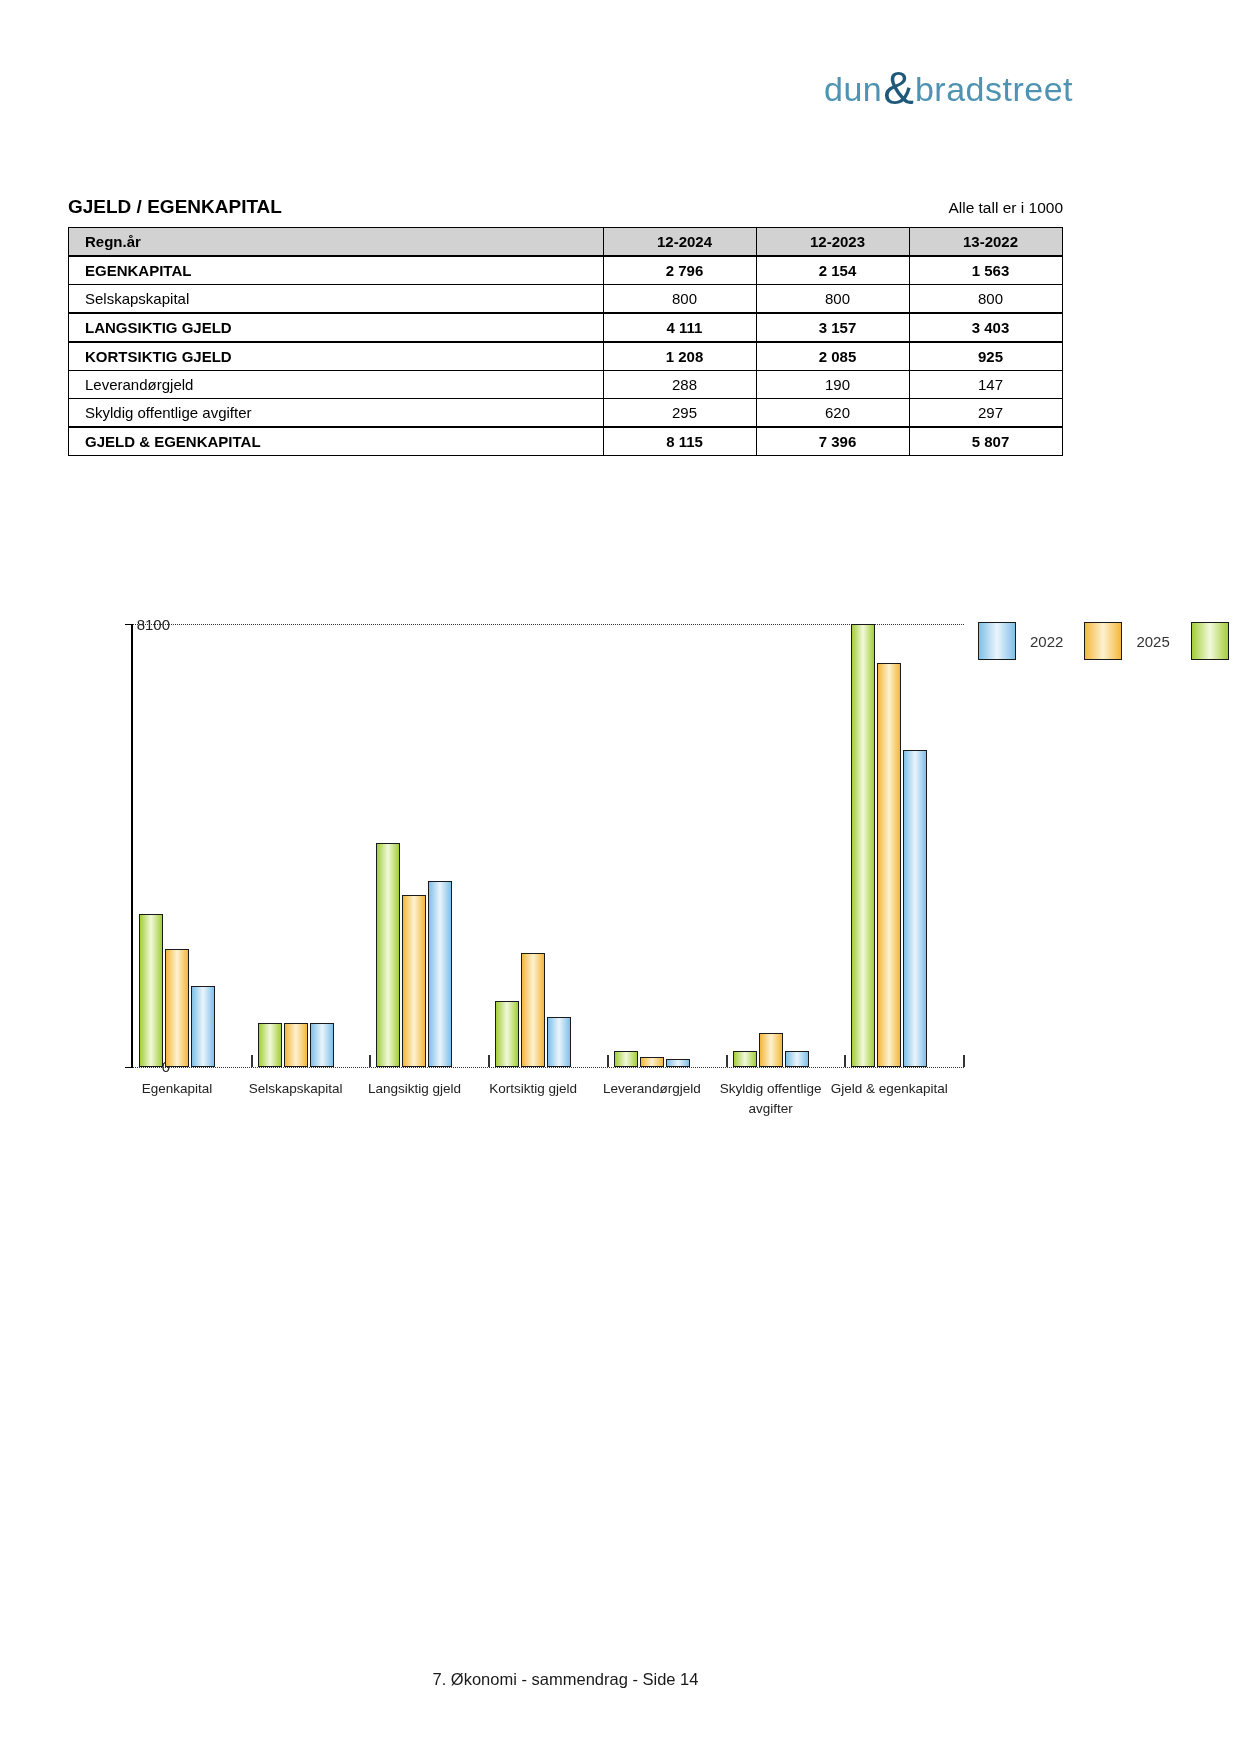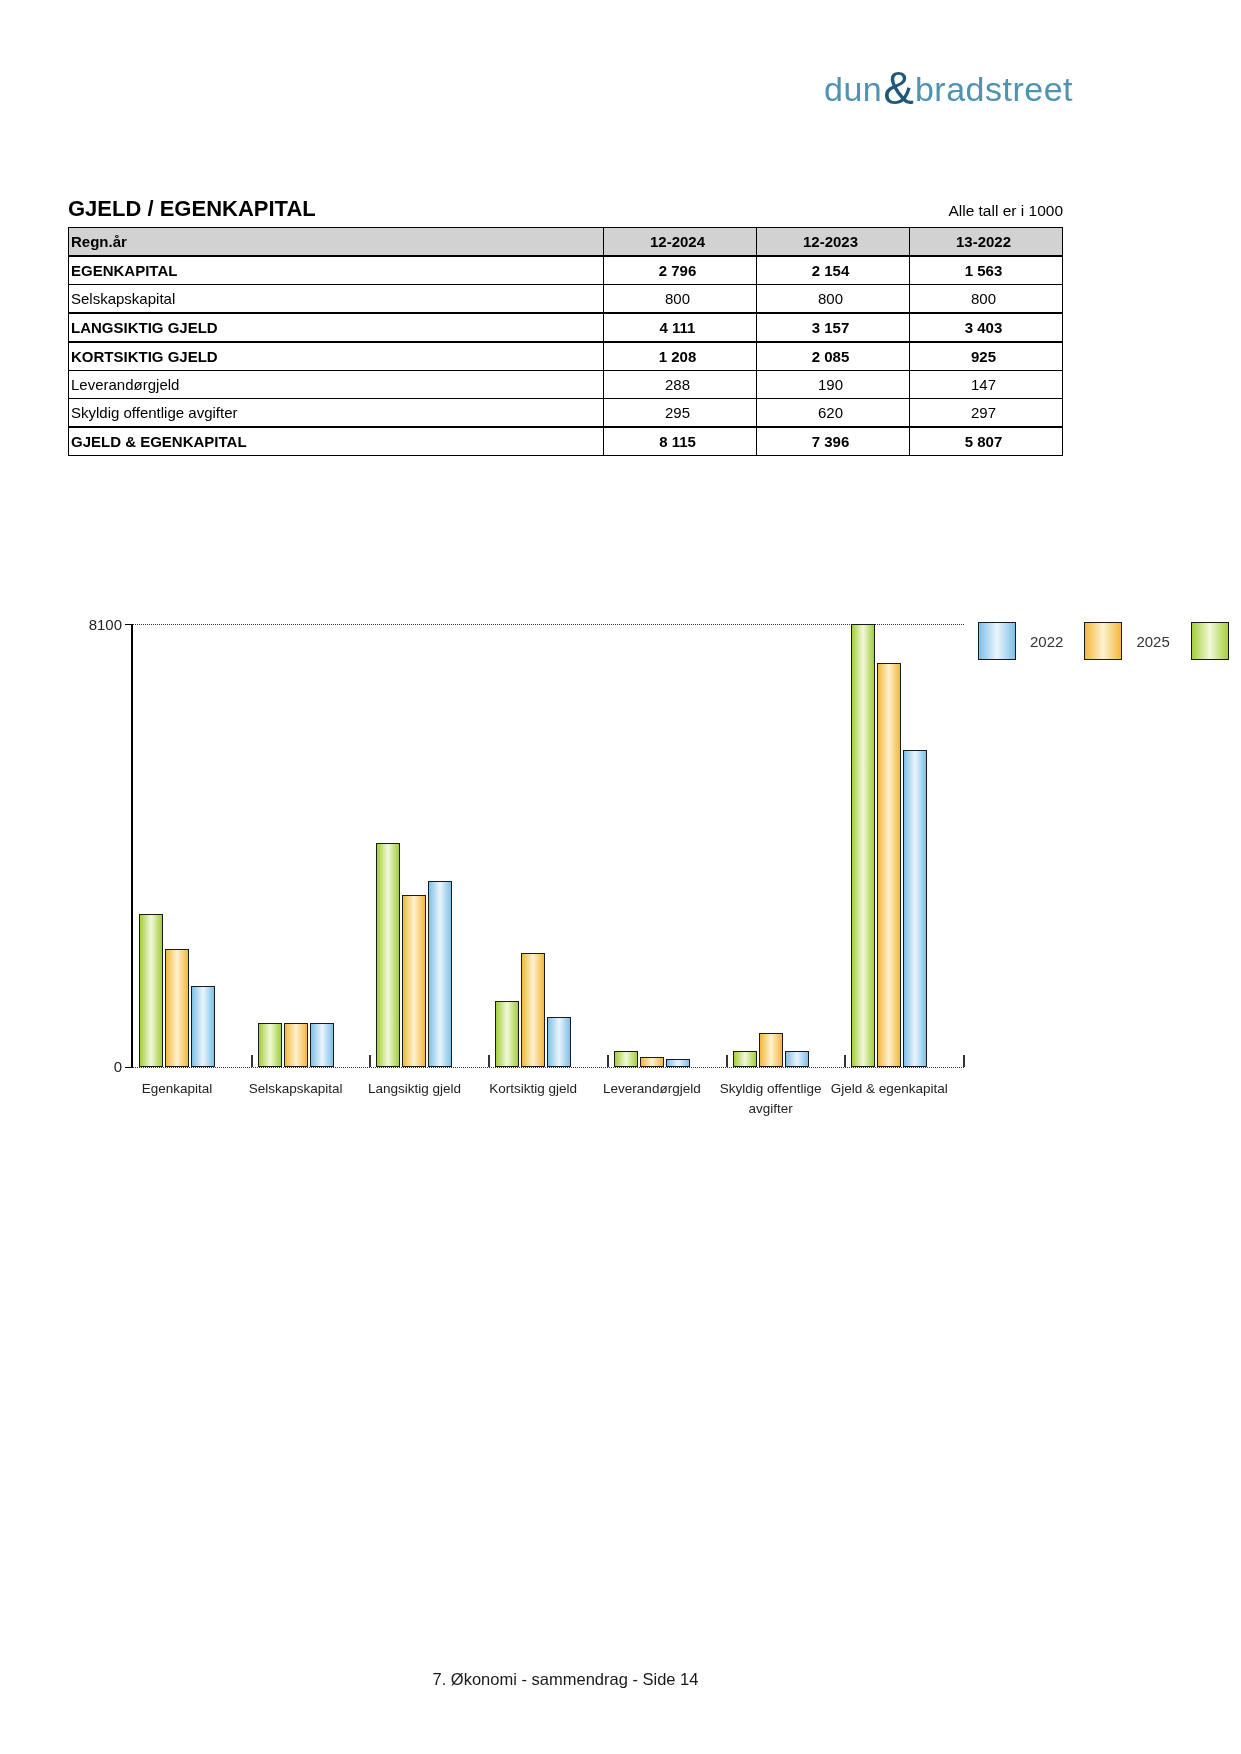--- a/index.html
+++ b/index.html
@@ -13,41 +13,41 @@
   }
 
   
   .logo { position:absolute; top:70px; left:824px; display:flex; align-items:baseline; }
   .logo .word { font-size:34px; letter-spacing:0.5px; color:#4E93B2; font-weight:400; }
   .logo .amp  { font-size:46px; color:#1F5878; font-weight:400; line-height:0; margin:0 1px; position:relative; top:3px; }
 
   
   .doc-header { position:absolute; top:196px; left:68px; width:995px;
     display:flex; justify-content:space-between; align-items:baseline; }
-  .doc-title { font-size:22px; font-weight:bold; }
+  .doc-title { font-size:19px; font-weight:bold; }
   .doc-note  { font-size:15.5px; }
 
   
   table.fin { position:absolute; top:227px; left:68px; width:995px;
     border-collapse:collapse; table-layout:fixed; font-size:15px; }
   table.fin col.c1 { width:535px; }
   table.fin col.c2, table.fin col.c3, table.fin col.c4 { width:153px; }
   table.fin th, table.fin td {
-    border:1px solid #000; height:27px; padding:0 7px 0 2px;
+    border:1px solid #000; height:27px; padding:0 7px 0 16px;
     overflow:hidden; white-space:nowrap;
   }
   table.fin { border:1.5px solid #000; }
   table.fin thead th { background:#D2D2D2; font-weight:bold; text-align:left; border-bottom:2px solid #000; }
   table.fin th.num, table.fin td.num { text-align:center; }
   table.fin tr.row-bold td { font-weight:bold; border-top:2px solid #000; }
 
   
   .chart { position:absolute; top:616px; left:0; width:1241px; height:540px; }
   .ylabel { position:absolute; left:0; width:122px; text-align:right;
-    font-size:15px; line-height:18px; color:#222; }
+    font-size:15px; line-height:18px; color:#222;padding-left:48px; }
   .ylabel.max { top:0; }
   .ylabel.min { top:442px; }
   .plot { position:absolute; left:131px; top:9px; width:831px; height:442px;
     border-left:2px solid #000; display:flex; }
   .topline  { position:absolute; left:0; right:0; top:-1px;  border-top:1.5px dotted #333; height:0; }
   .baseline { position:absolute; left:0; right:0; bottom:-1px; border-top:1.5px dotted #333; height:0; }
   .axis-tick-h { position:absolute; left:-8px; width:8px; height:0; border-top:1.5px solid #000; }
   .axis-tick-h.top { top:-1px; } .axis-tick-h.bottom { bottom:-1px; }
   .slot { flex:1 1 0; position:relative; }
   .bars { position:absolute; left:6px; bottom:0; height:100%;

